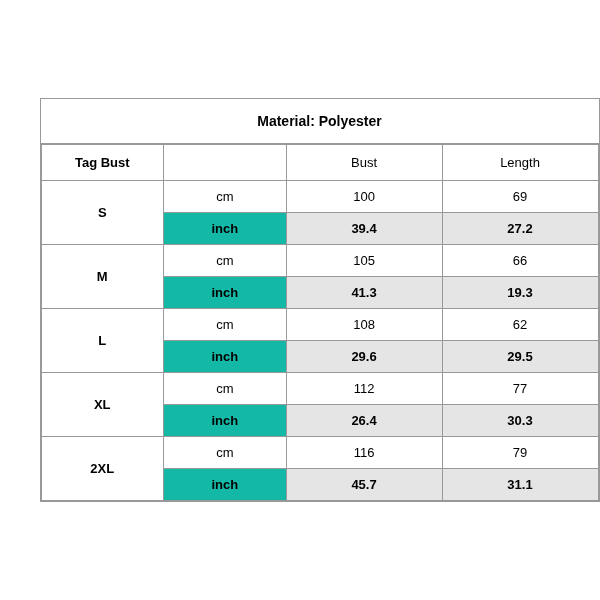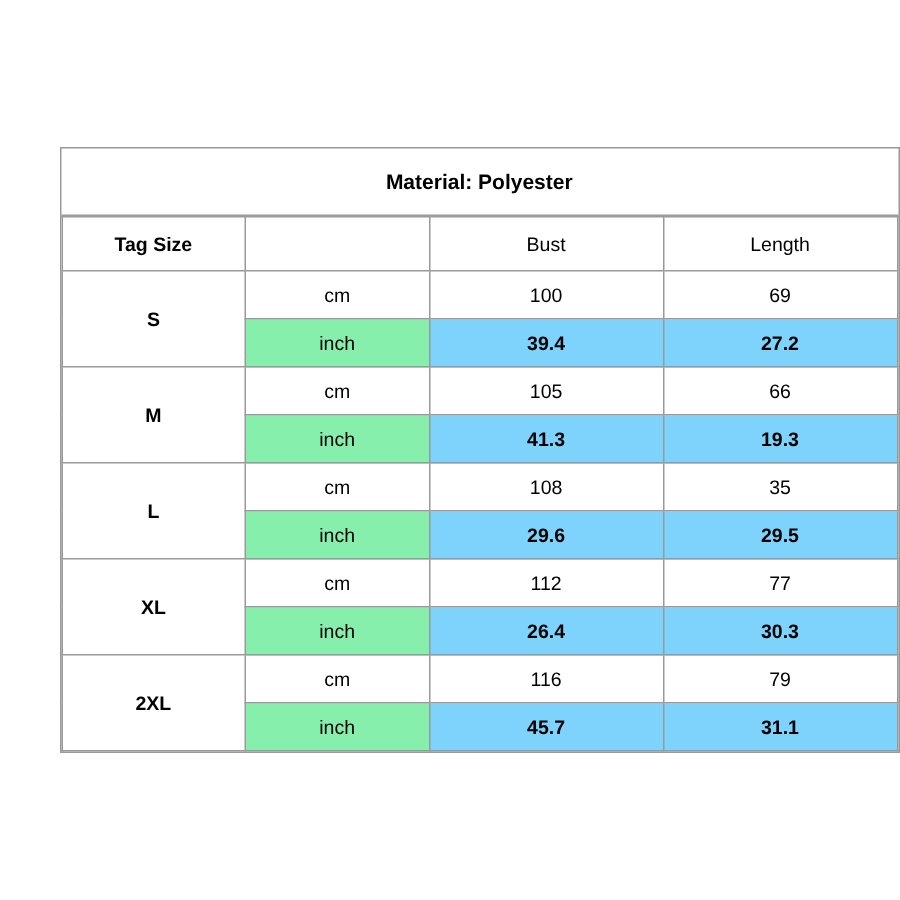--- a/index.html
+++ b/index.html
@@ -42,44 +42,44 @@
       width: 22%;
       font-weight: bold;
     }
     .unit-col {
       width: 22%;
     }
     .val-col {
       width: 28%;
     }
     .shaded {
-      background-color: #7dd3fc;
+      background-color: #e5e5e5;
       font-weight: bold;
     }
     .unit-shaded {
-      background-color: #86efac;
-      font-weight: normal;
+      background-color: #14b8a6;
+      font-weight: bold;
     }
     .tag-cell {
       font-weight: bold;
       font-size: 13px;
     }
     .header-row th {
       padding: 10px 4px;
     }
   </style>
 </head>
 <body>
 
 <div class="table-wrapper">
   <div class="title-row">Material: Polyester</div>
   <table>
     <thead>
       <tr class="header-row">
-        <th class="tag-size-col">Tag Size</th>
+        <th class="tag-size-col">Tag Bust</th>
         <th class="unit-col"></th>
         <th class="val-col">Bust</th>
         <th class="val-col">Length</th>
       </tr>
     </thead>
     <tbody id="table-body">
     <tr>
           <td rowspan="2" class="tag-size-col tag-cell">S</td>
           <td class="unit-col">cm</td>
           <td class="val-col">100</td>
@@ -98,21 +98,21 @@
         </tr>
         <tr>
           <td class="unit-col unit-shaded">inch</td>
           <td class="val-col shaded">41.3</td>
           <td class="val-col shaded">19.3</td>
         </tr>
         <tr>
           <td rowspan="2" class="tag-size-col tag-cell">L</td>
           <td class="unit-col">cm</td>
           <td class="val-col">108</td>
-          <td class="val-col">35</td>
+          <td class="val-col">62</td>
         </tr>
         <tr>
           <td class="unit-col unit-shaded">inch</td>
           <td class="val-col shaded">29.6</td>
           <td class="val-col shaded">29.5</td>
         </tr>
         <tr>
           <td rowspan="2" class="tag-size-col tag-cell">XL</td>
           <td class="unit-col">cm</td>
           <td class="val-col">112</td>

